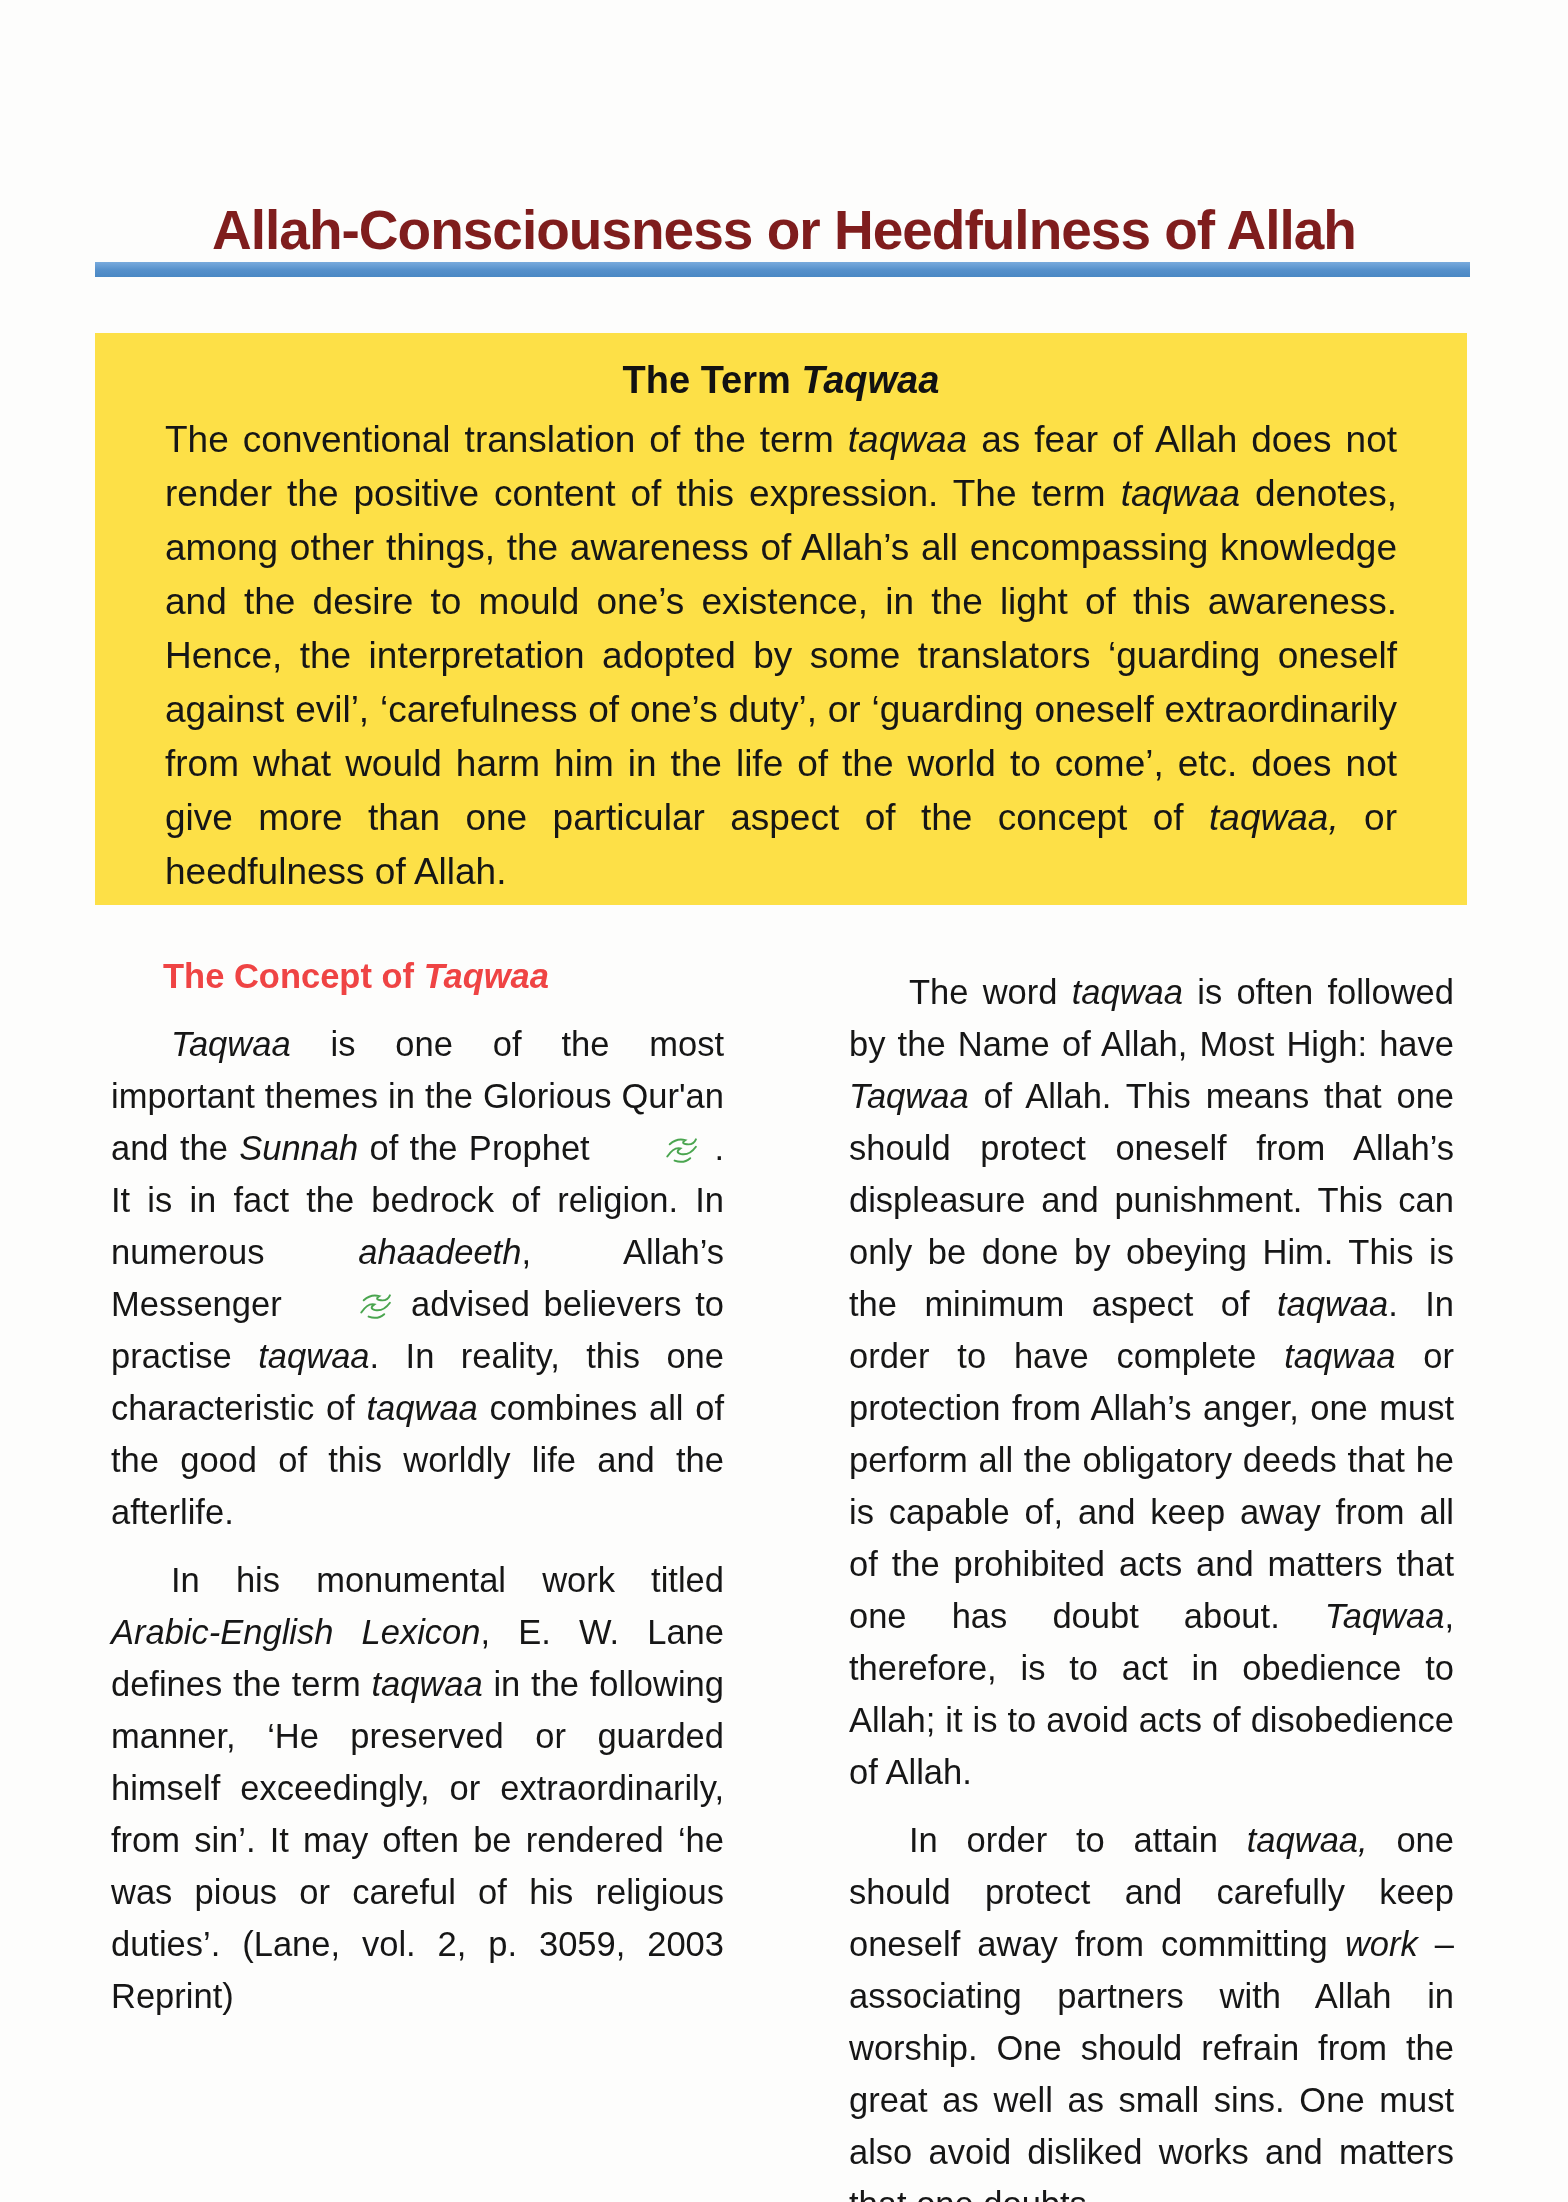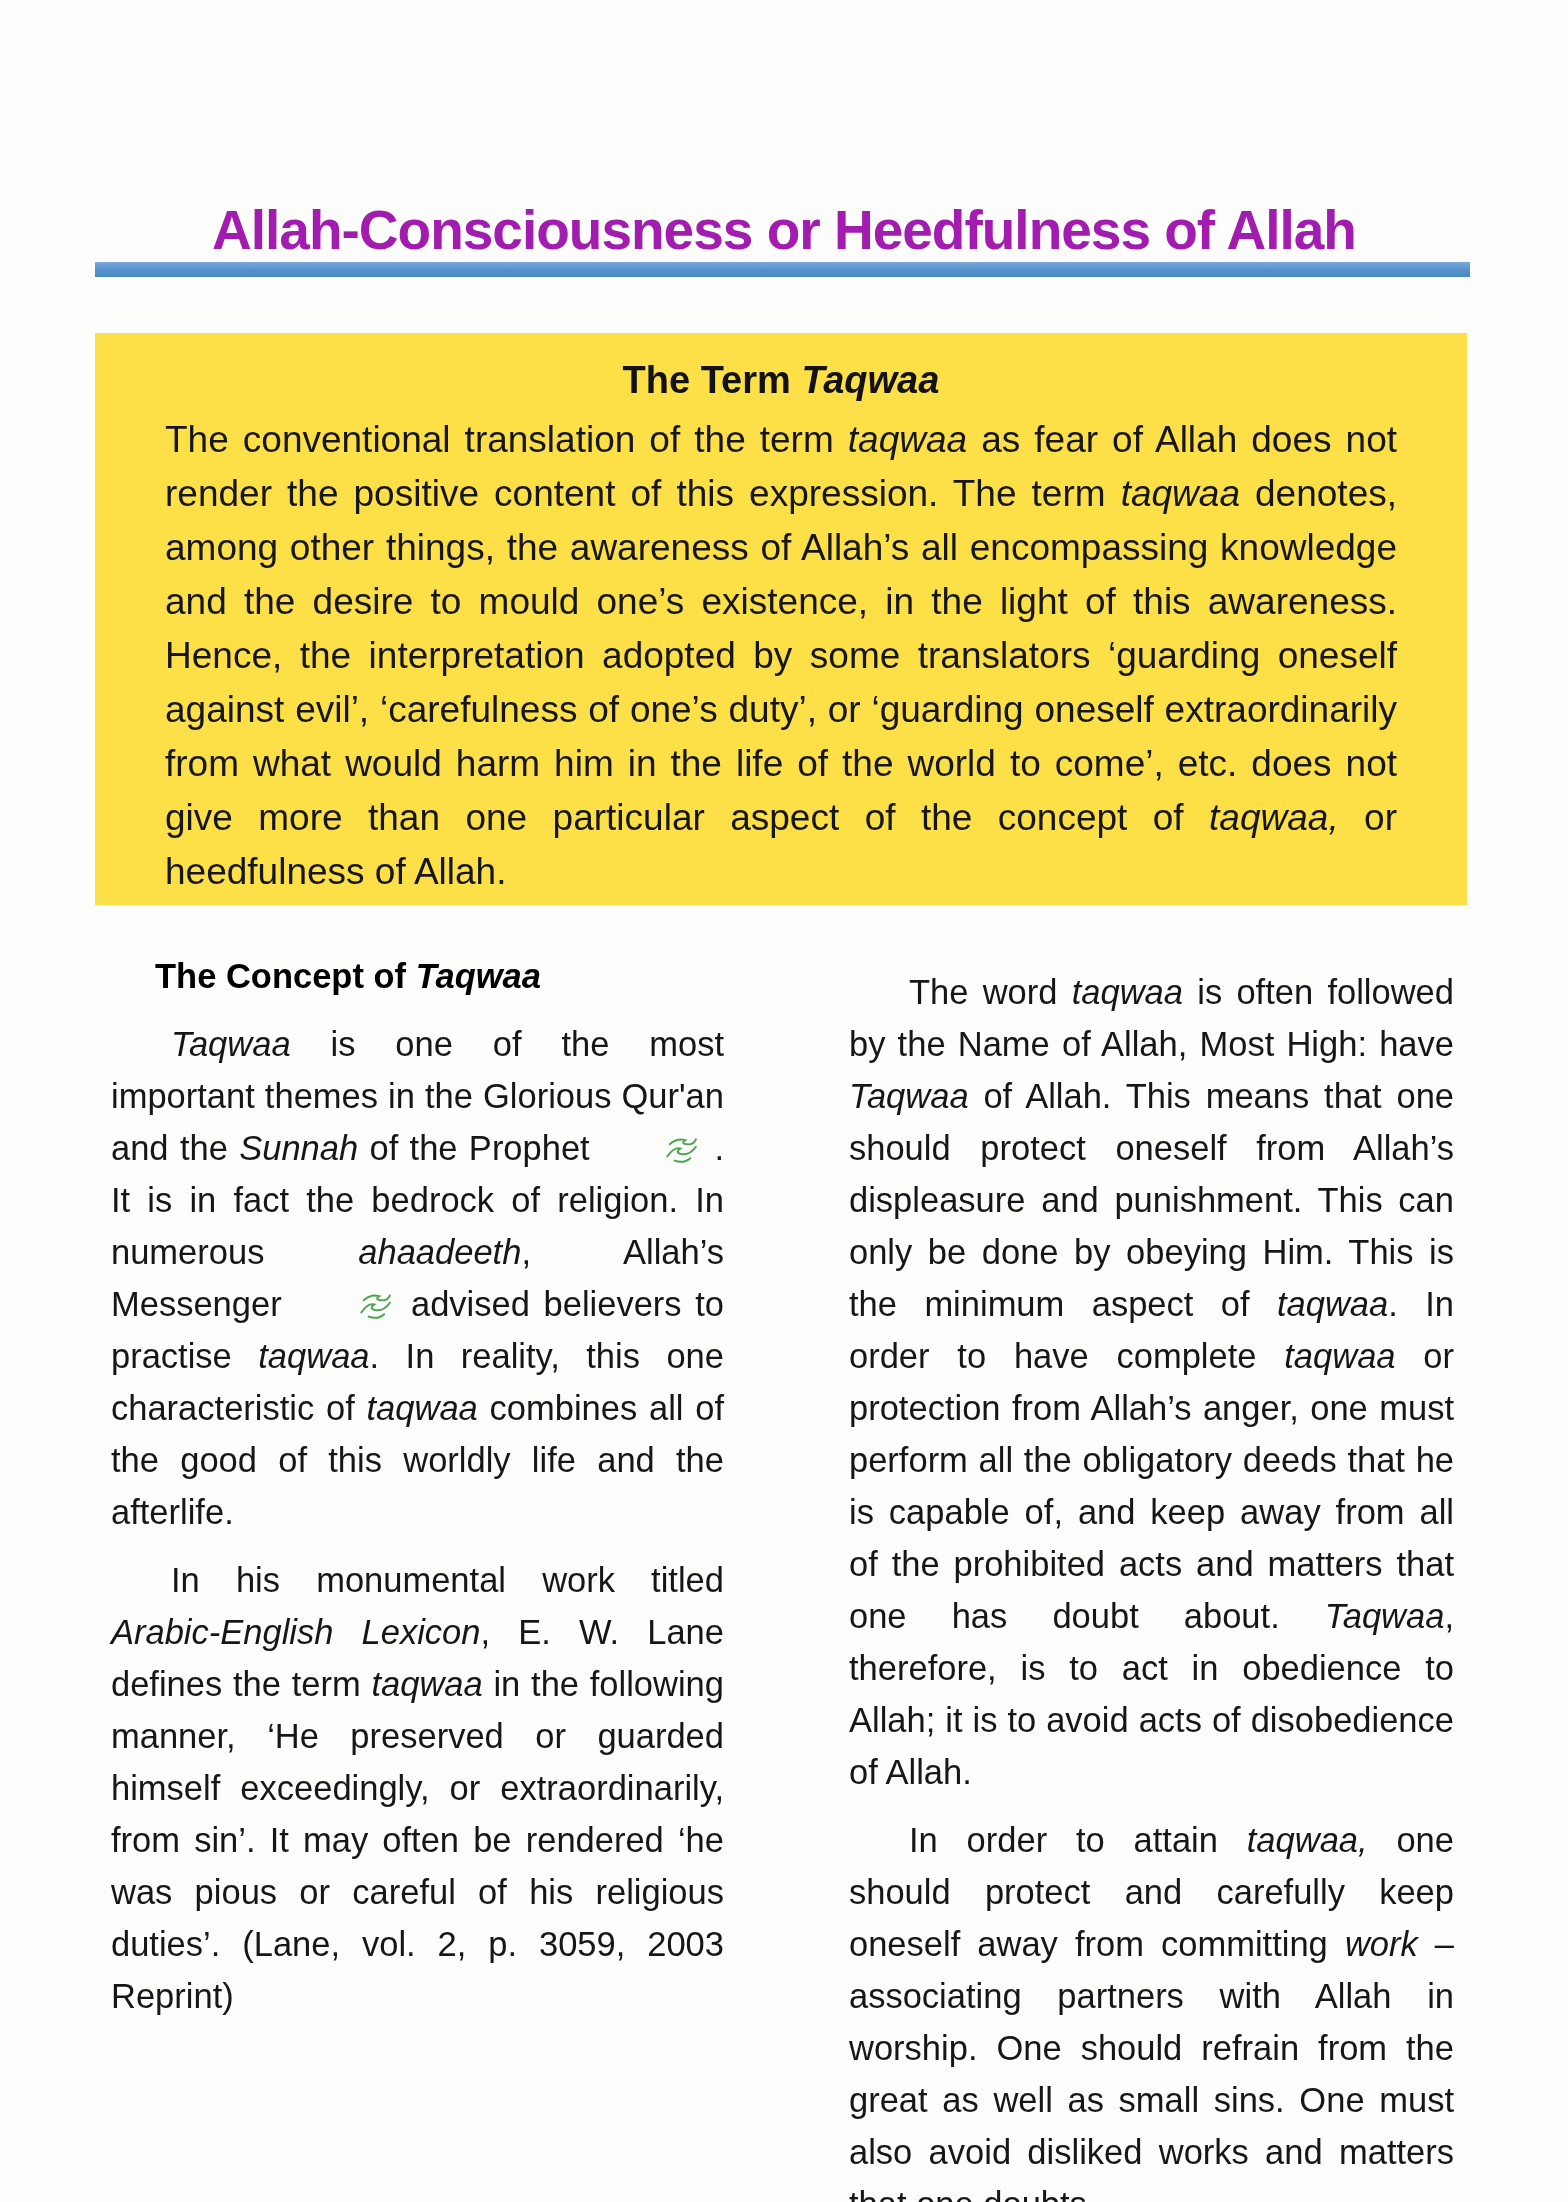--- a/index.html
+++ b/index.html
@@ -21,21 +21,21 @@
     border-radius:50%;background:#4181c5;overflow:hidden;z-index:2;
   }
   .badge-shade-left{position:absolute;left:0;top:70px;width:74px;height:70px;background:#24406f;}
   .badge-shade-right{position:absolute;left:74px;top:70px;width:66px;height:70px;background:#2d62a6;}
   .chapter-number{
     position:absolute;inset:0;display:flex;align-items:center;justify-content:center;
     transform:translateY(-10px);color:#ffffff;font-size:68px;font-weight:bold;z-index:3;
   }
   .page-title{
     position:absolute;left:0;top:198px;width:1568px;text-align:center;
-    font-size:55px;font-weight:bold;letter-spacing:-1px;color:#a21caf;z-index:1;
+    font-size:55px;font-weight:bold;letter-spacing:-1px;color:#7f1d1d;z-index:1;
   }
   .title-rule{
     position:absolute;left:95px;top:262px;width:1375px;height:15px;
     background:linear-gradient(180deg,#79abdd 0%,#5590cb 55%,#4a88c4 100%);
   }
   
   .term-box{
     position:absolute;left:95px;top:333px;width:1372px;height:572px;
     background:#fde047;box-sizing:border-box;padding:24px 70px 4px 70px;
   }
@@ -47,21 +47,21 @@
     font-size:37px;line-height:54px;text-align:justify;margin:0;color:#161616;
   }
   
   .columns{
     position:absolute;left:95px;top:950px;width:1375px;display:flex;gap:93px;
   }
   .col{font-size:34.5px;line-height:52px;text-align:justify;}
   .col-left{width:645px;}
   .col-right{width:637px;}
   .col p{margin:16px;}
-  .heading{font-weight:bold;color:#000000;text-align:justify;}
+  .heading{font-weight:bold;color:#ef4444;text-align:justify;margin-left:8px;}
   .indent{text-indent:60px;}
   .lane-heading{margin-top:52px;}
   .it{font-style:italic;}
   .pbuh{display:inline-block;vertical-align:-5px;margin:0 3px;line-height:0;}
 </style>
 </head>
 <body>
 
 <div class="page">
 

